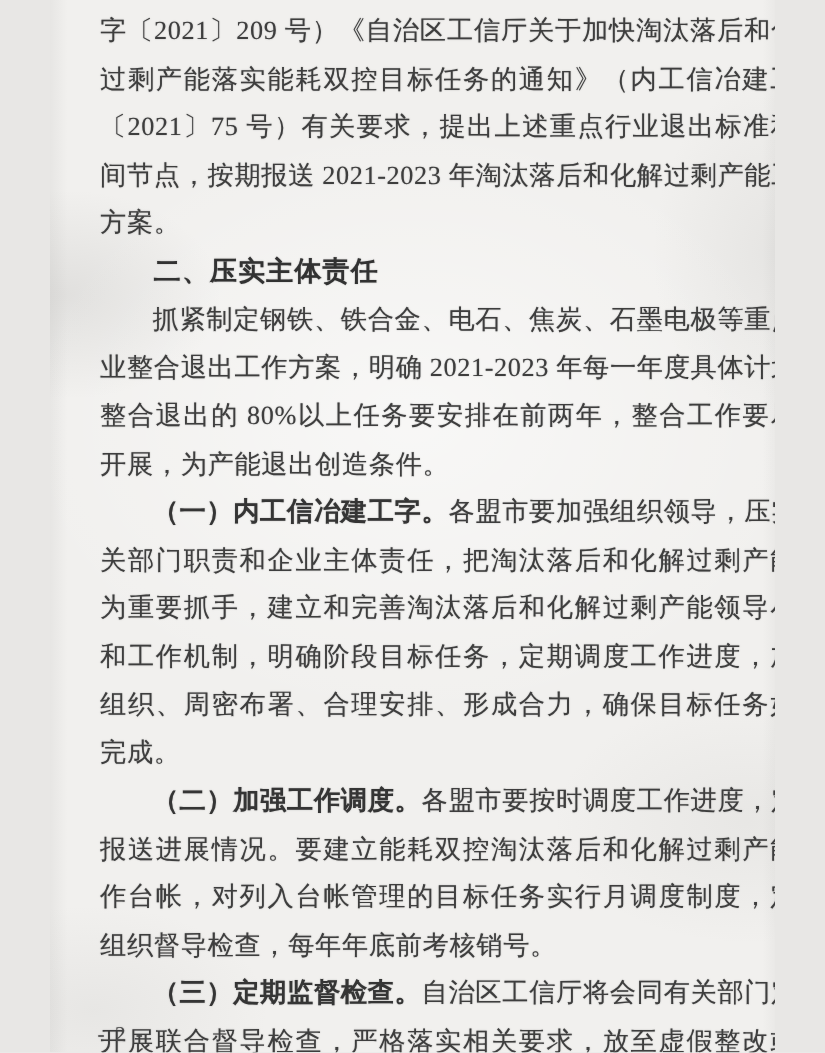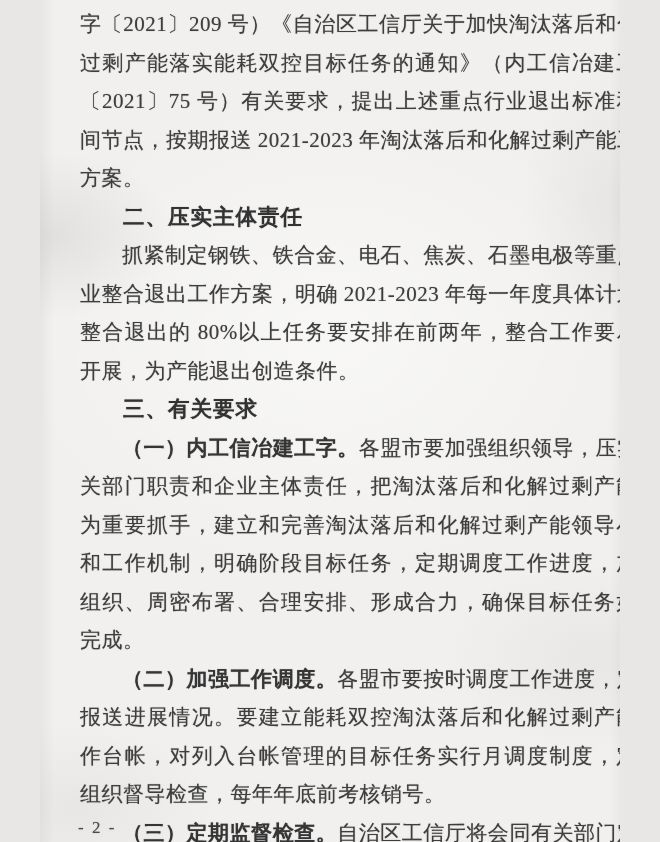--- a/index.html
+++ b/index.html
@@ -80,21 +80,20 @@
   <div class="scan-texture"></div>
 
   <div class="text-body">
 
     <p class="para no-indent">字〔2021〕209 号）《自治区工信厅关于加快淘汰落后和化解过剩产能落实能耗双控目标任务的通知》（内工信冶建工字〔2021〕75 号）有关要求，提出上述重点行业退出标准和时间节点，按期报送 2021-2023 年淘汰落后和化解过剩产能工作方案。</p>
 
     <h2 class="heading">二、压实主体责任</h2>
 
     <p class="para">抓紧制定钢铁、铁合金、电石、焦炭、石墨电极等重点行业整合退出工作方案，明确 2021-2023 年每一年度具体计划，整合退出的 80%以上任务要安排在前两年，整合工作要尽早开展，为产能退出创造条件。</p>
 
-    <h2 class="heading">三、有关要求</h2>
 
     <p class="para"><span class="lead-bold">（一）内工信冶建工字。</span><span>各盟市要加强组织领导，压实相关部门职责和企业主体责任，把淘汰落后和化解过剩产能作为重要抓手，建立和完善淘汰落后和化解过剩产能领导小组和工作机制，明确阶段目标任务，定期调度工作进度，加强组织、周密布署、合理安排、形成合力，确保目标任务如期完成。</span></p>
 
     <p class="para"><span class="lead-bold">（二）加强工作调度。</span><span>各盟市要按时调度工作进度，定期报送进展情况。要建立能耗双控淘汰落后和化解过剩产能工作台帐，对列入台帐管理的目标任务实行月调度制度，定期组织督导检查，每年年底前考核销号。</span></p>
 
     <p class="para"><span class="lead-bold">（三）定期监督检查。</span><span>自治区工信厅将会同有关部门定期开展联合督导检查，严格落实相关要求，放至虚假整改或整改不落</span></p>
 
   </div>
 
   <div class="page-number">- 2 -</div>

